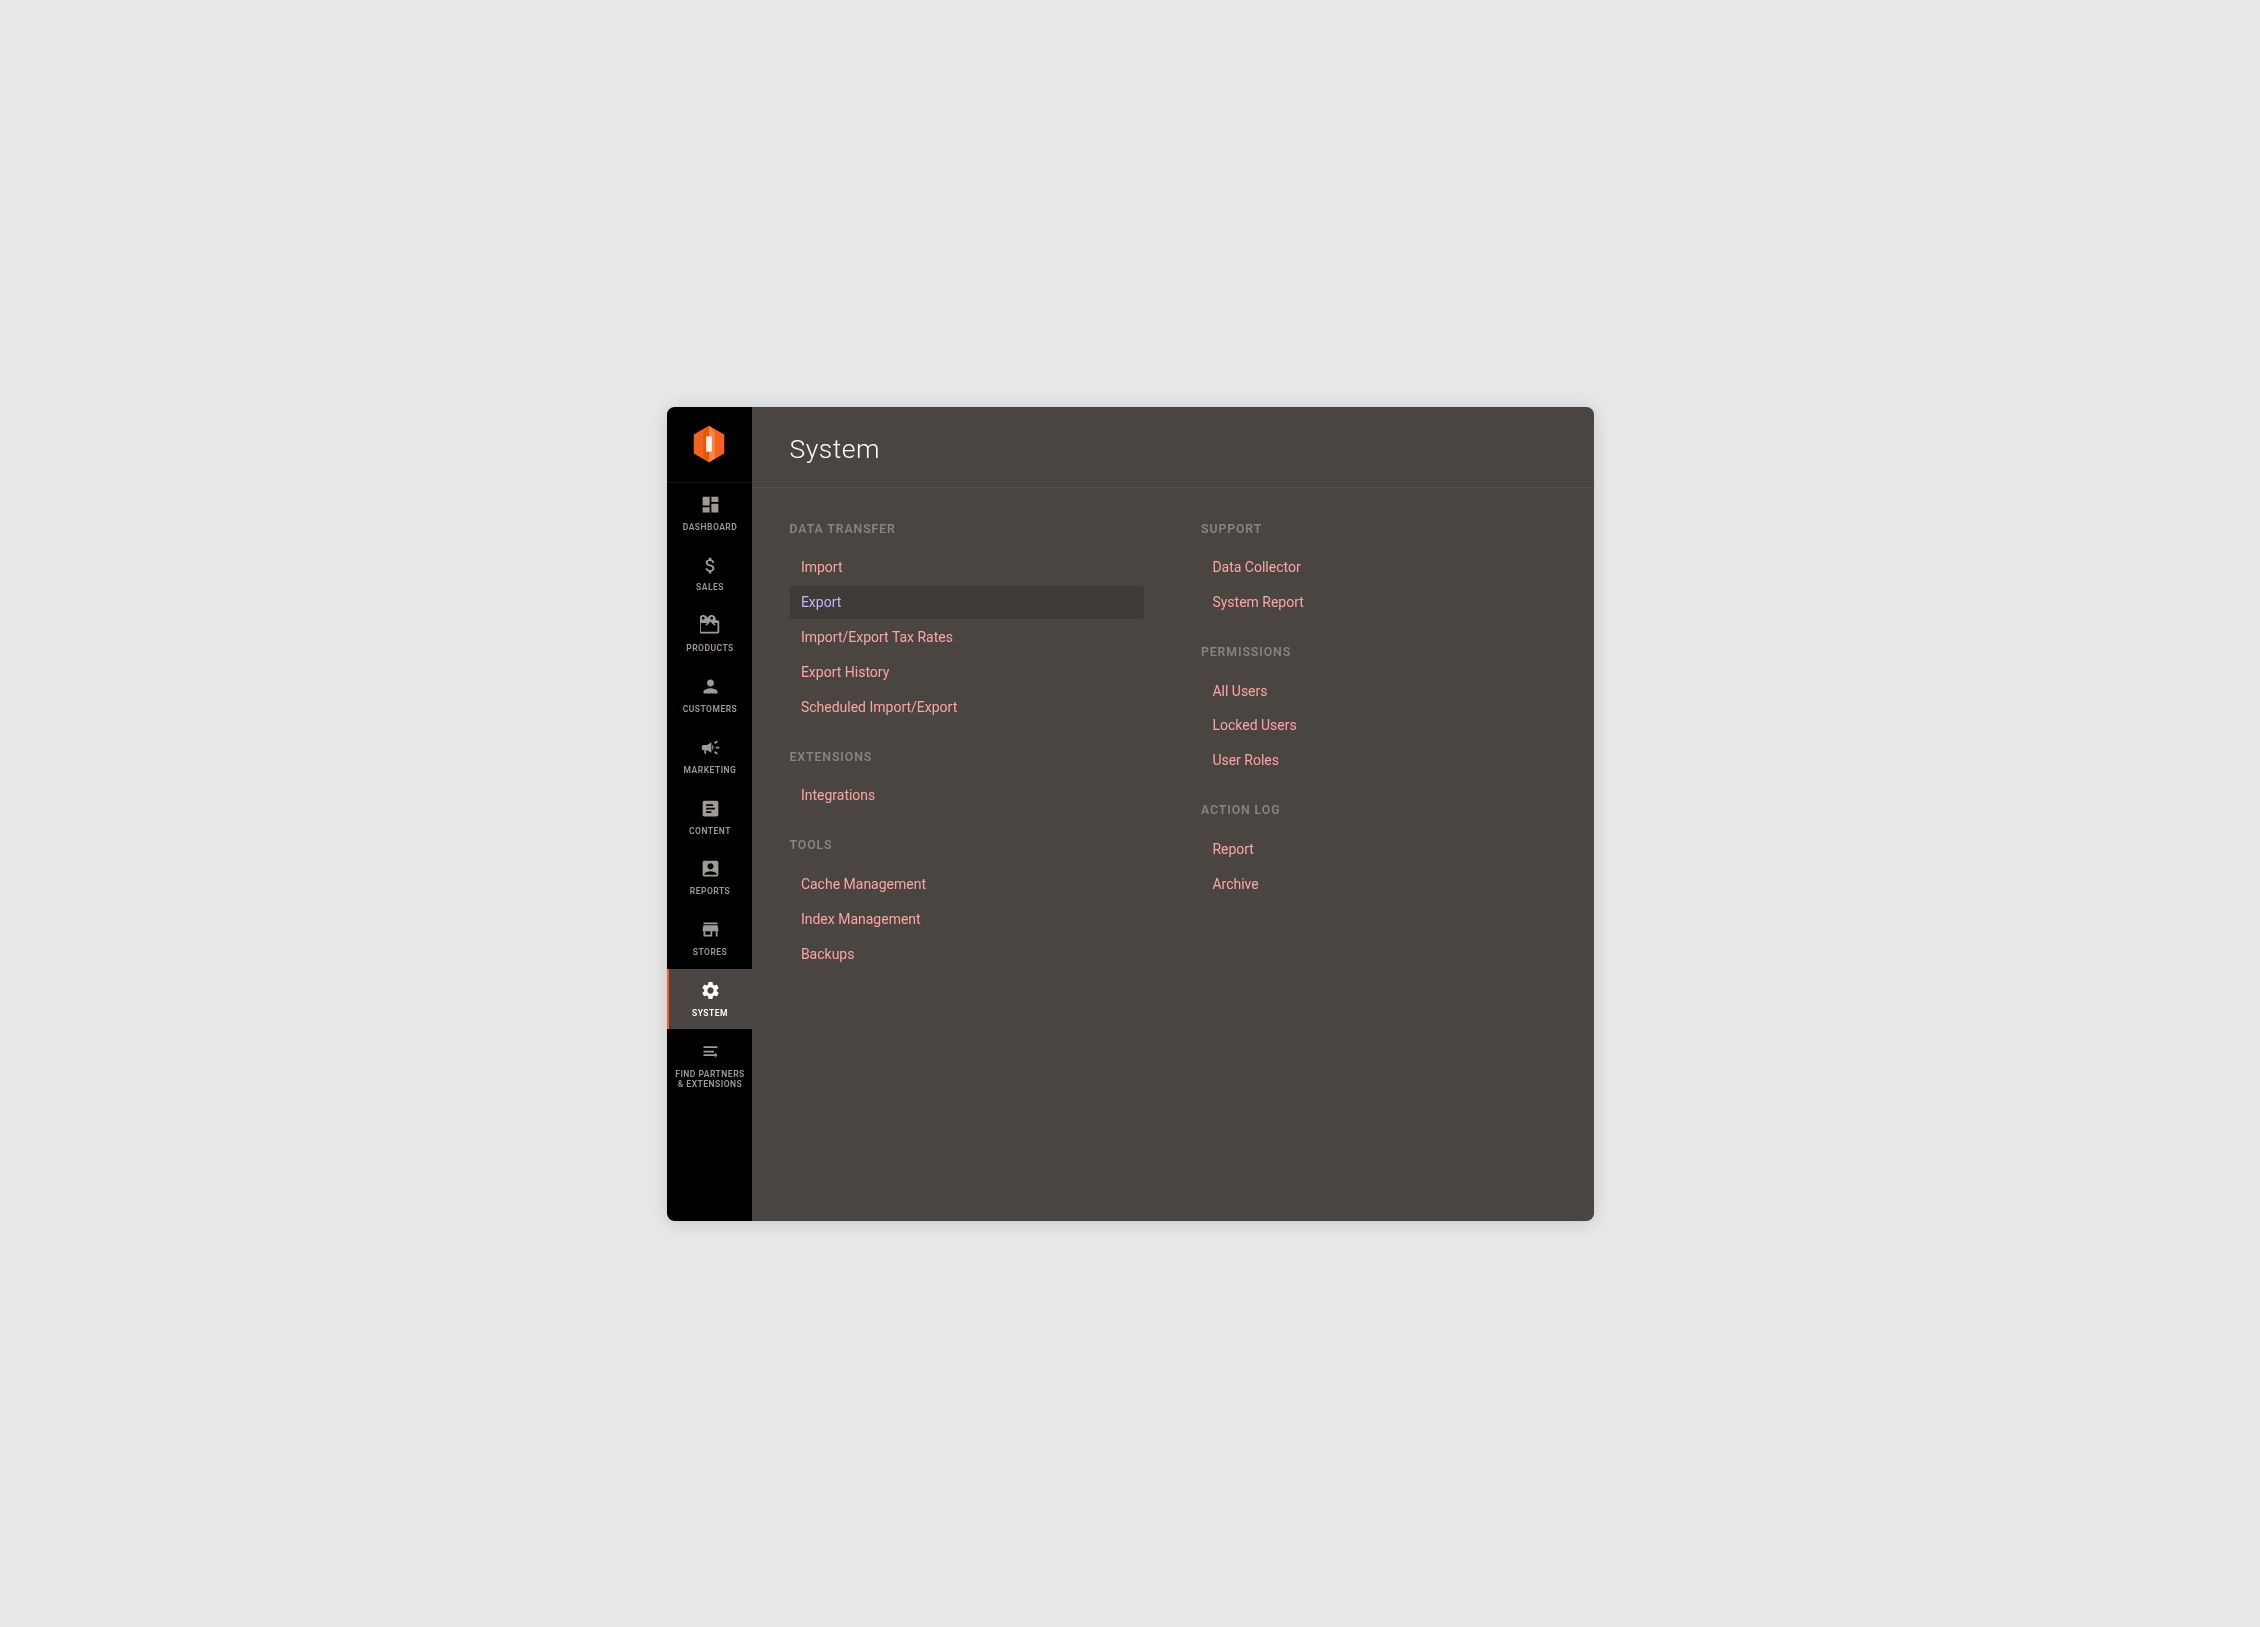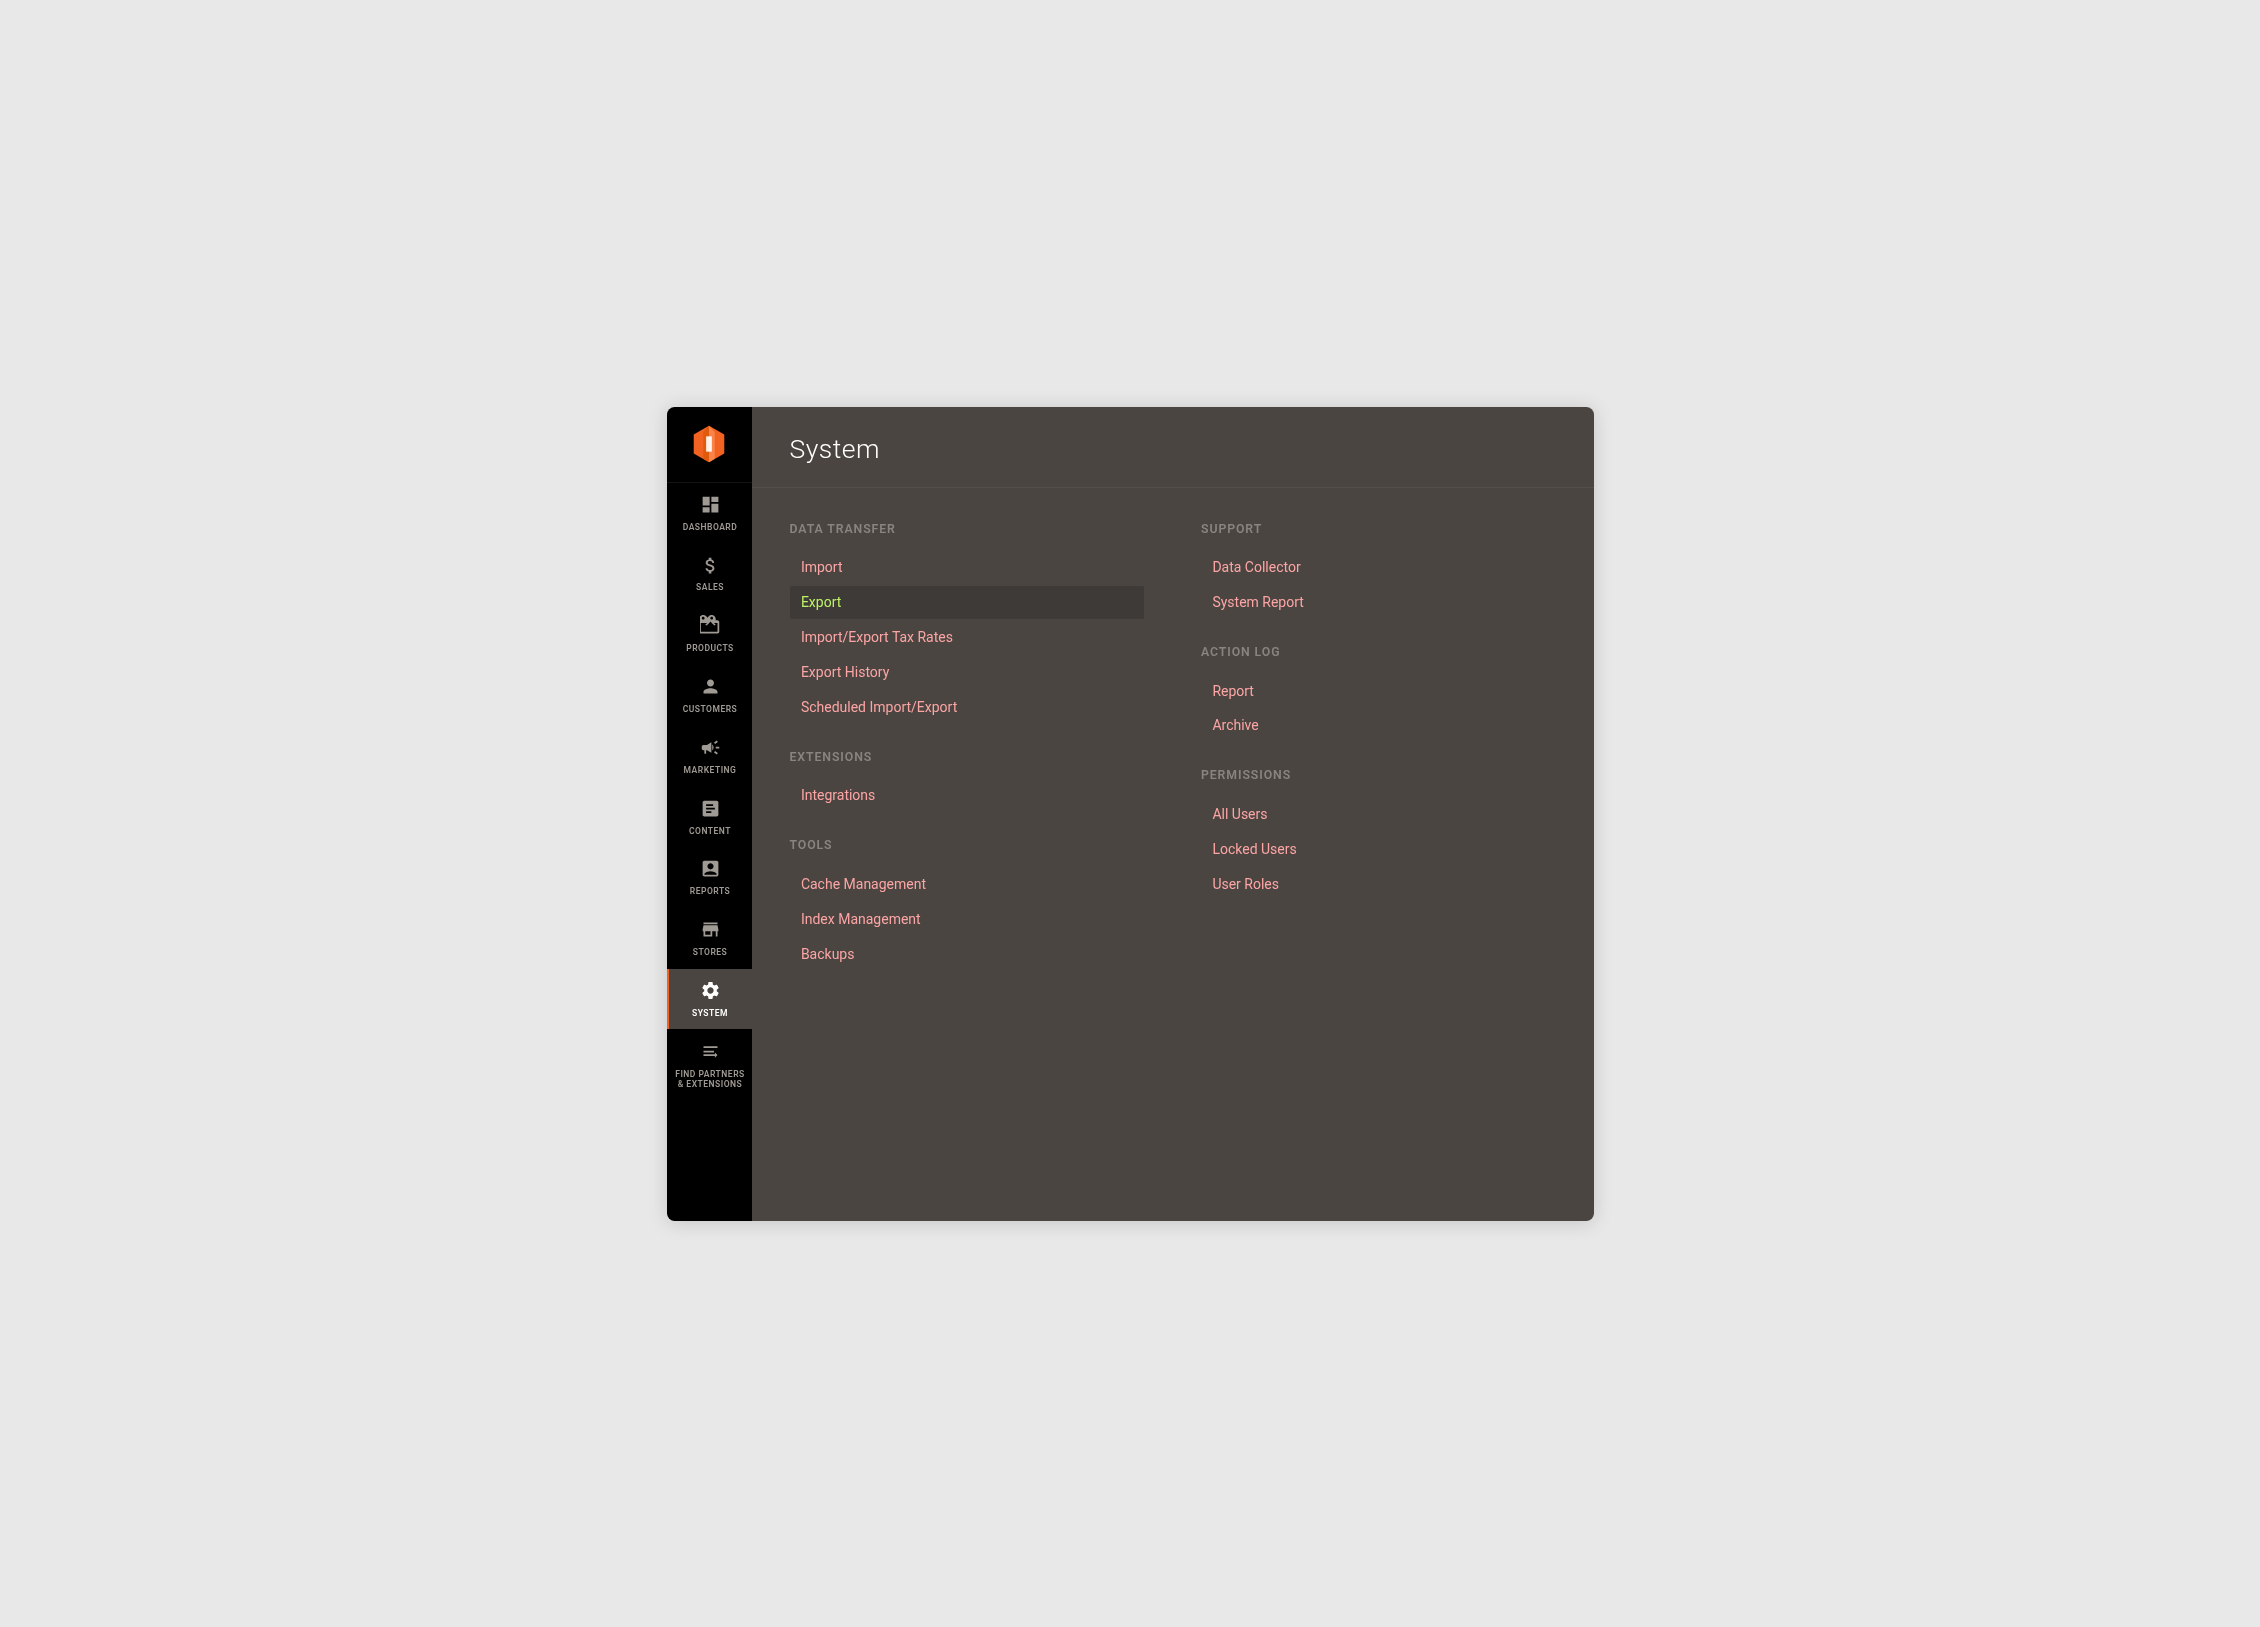--- a/index.html
+++ b/index.html
@@ -127,21 +127,21 @@
       padding: 8.5px 11.4px;
       cursor: pointer;
       border-radius: 1.9px;
       text-decoration: none;
       transition: background 0.15s, color 0.15s;
       margin-bottom: 1.9px;
     }
 
     .menu-link.active {
       background: #3d3a38;
-      color: #bef264;
+      color: #c4b5fd;
     }
 
     .section-group {
       margin-bottom: 26.5px;
     }
 
     .col-left { }
     .col-right { }
   </style>
 </head>
@@ -249,27 +249,27 @@
             <a class="menu-link" href="#">Backups</a>
           </div>
         </div>
       <div class="col-right" id="col-right">
           <div class="section-group">
             <div class="section-title">Support</div>
             <a class="menu-link" href="#">Data Collector</a>
             <a class="menu-link" href="#">System Report</a>
           </div>
           <div class="section-group">
-            <div class="section-title">Action Log</div>
-            <a class="menu-link" href="#">Report</a>
-            <a class="menu-link" href="#">Archive</a>
-          </div>
-          <div class="section-group">
             <div class="section-title">Permissions</div>
             <a class="menu-link" href="#">All Users</a>
             <a class="menu-link" href="#">Locked Users</a>
             <a class="menu-link" href="#">User Roles</a>
           </div>
+          <div class="section-group">
+            <div class="section-title">Action Log</div>
+            <a class="menu-link" href="#">Report</a>
+            <a class="menu-link" href="#">Archive</a>
+          </div>
         </div>
     </div>
   </div>
 </div>
 
 
 </body></html>

